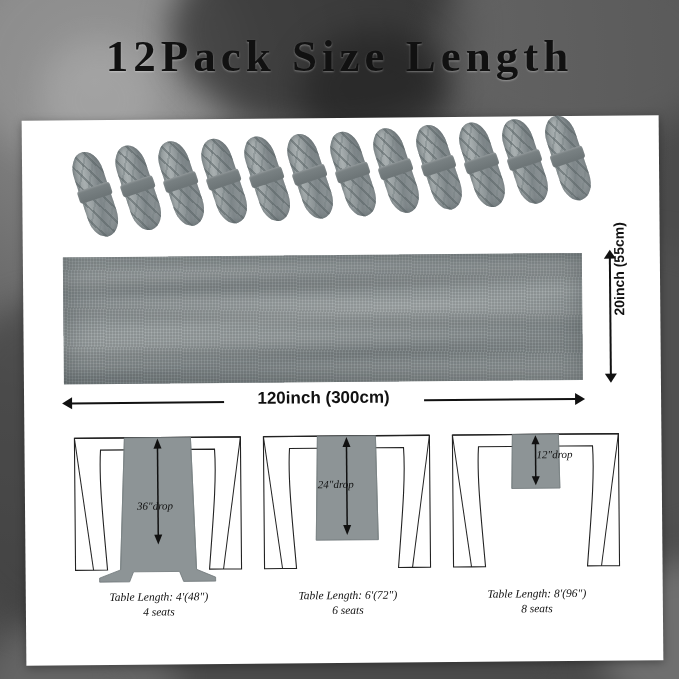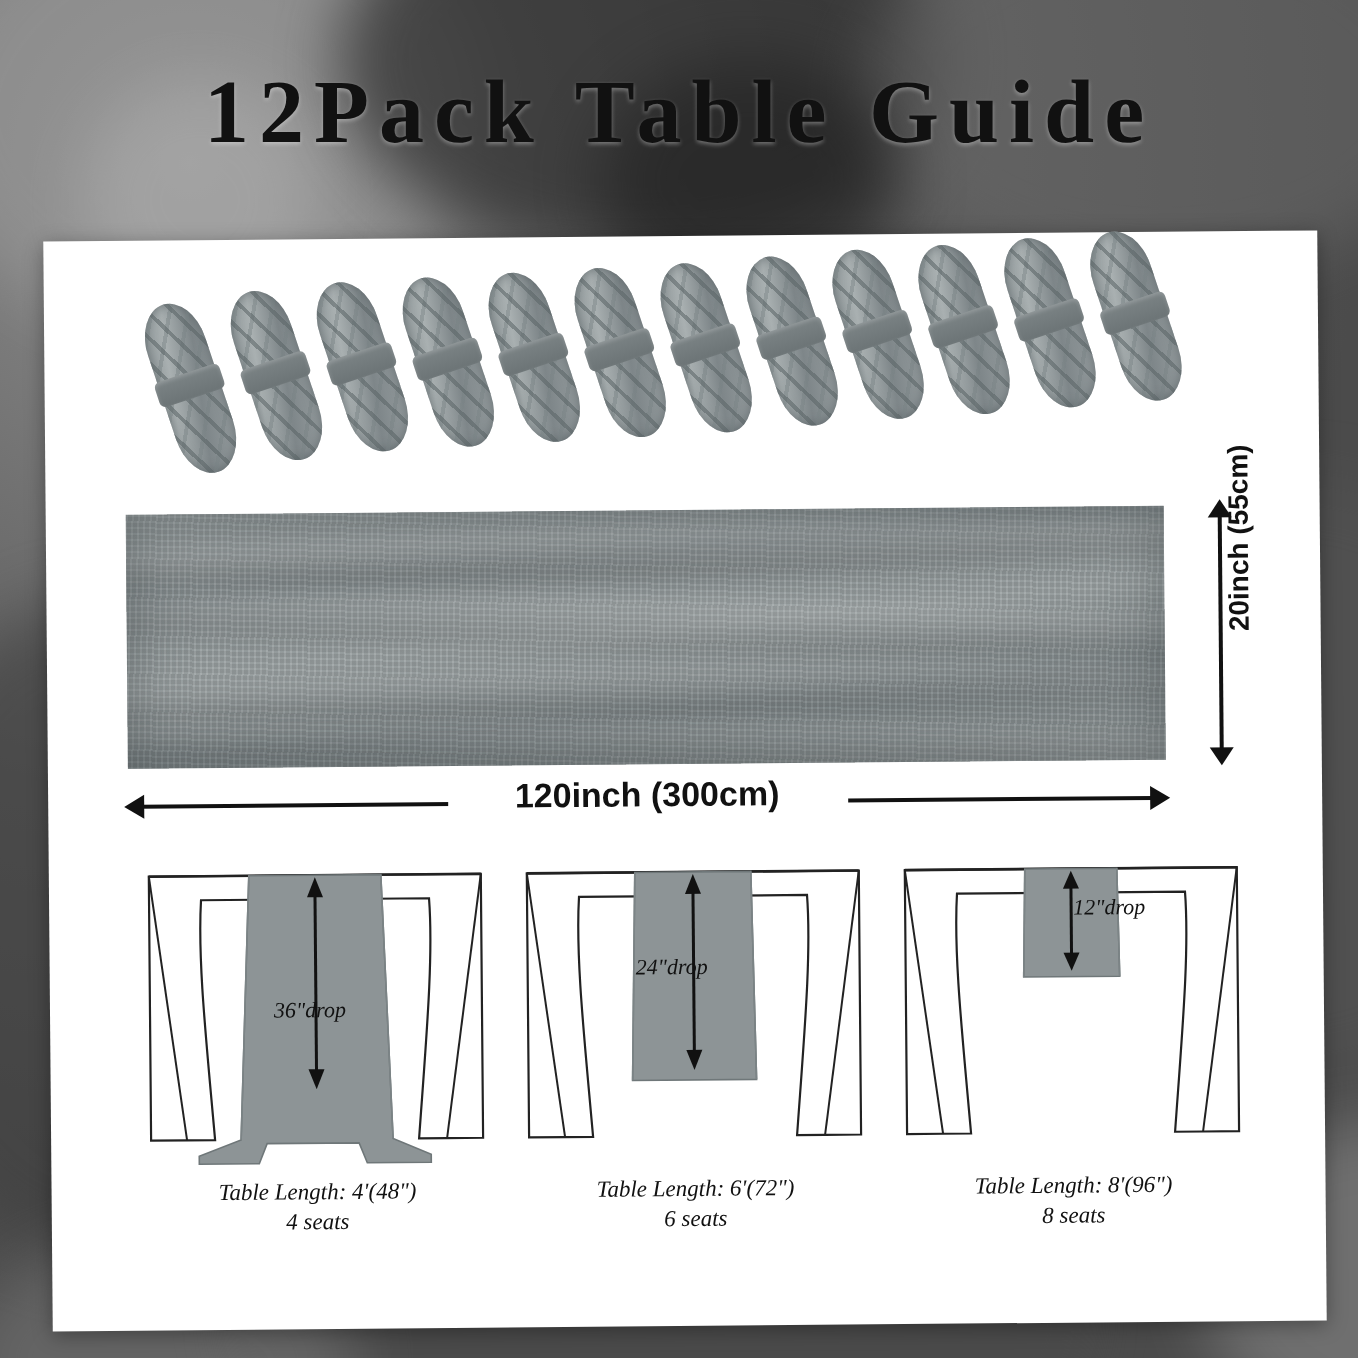--- a/index.html
+++ b/index.html
@@ -270,21 +270,21 @@
   <div class="bg-blob b2"></div>
   <div class="bg-blob b3"></div>
   <div class="bg-blob b4"></div>
   <div class="bg-blob b5"></div>
   <div class="bg-blob b6"></div>
   <div class="bg-blob b7"></div>
   <div class="bg-blob b8"></div>
   <div class="bg-blob b9"></div>
   <div class="bg-blob b10"></div>
 
-  <div id="title">12Pack Table Guide</div>
+  <div id="title">12Pack Size Length</div>
 
   <div id="card">
     <div id="card-inner">
 
       <div id="skeins">
         <div class="skein" style="left:0px;   top:12px; transform:rotate(-18deg);">
             <div class="body"></div>
             <div class="band"></div>
           </div>
         <div class="skein" style="left:43px;  top:6px;  transform:rotate(-18deg);">

